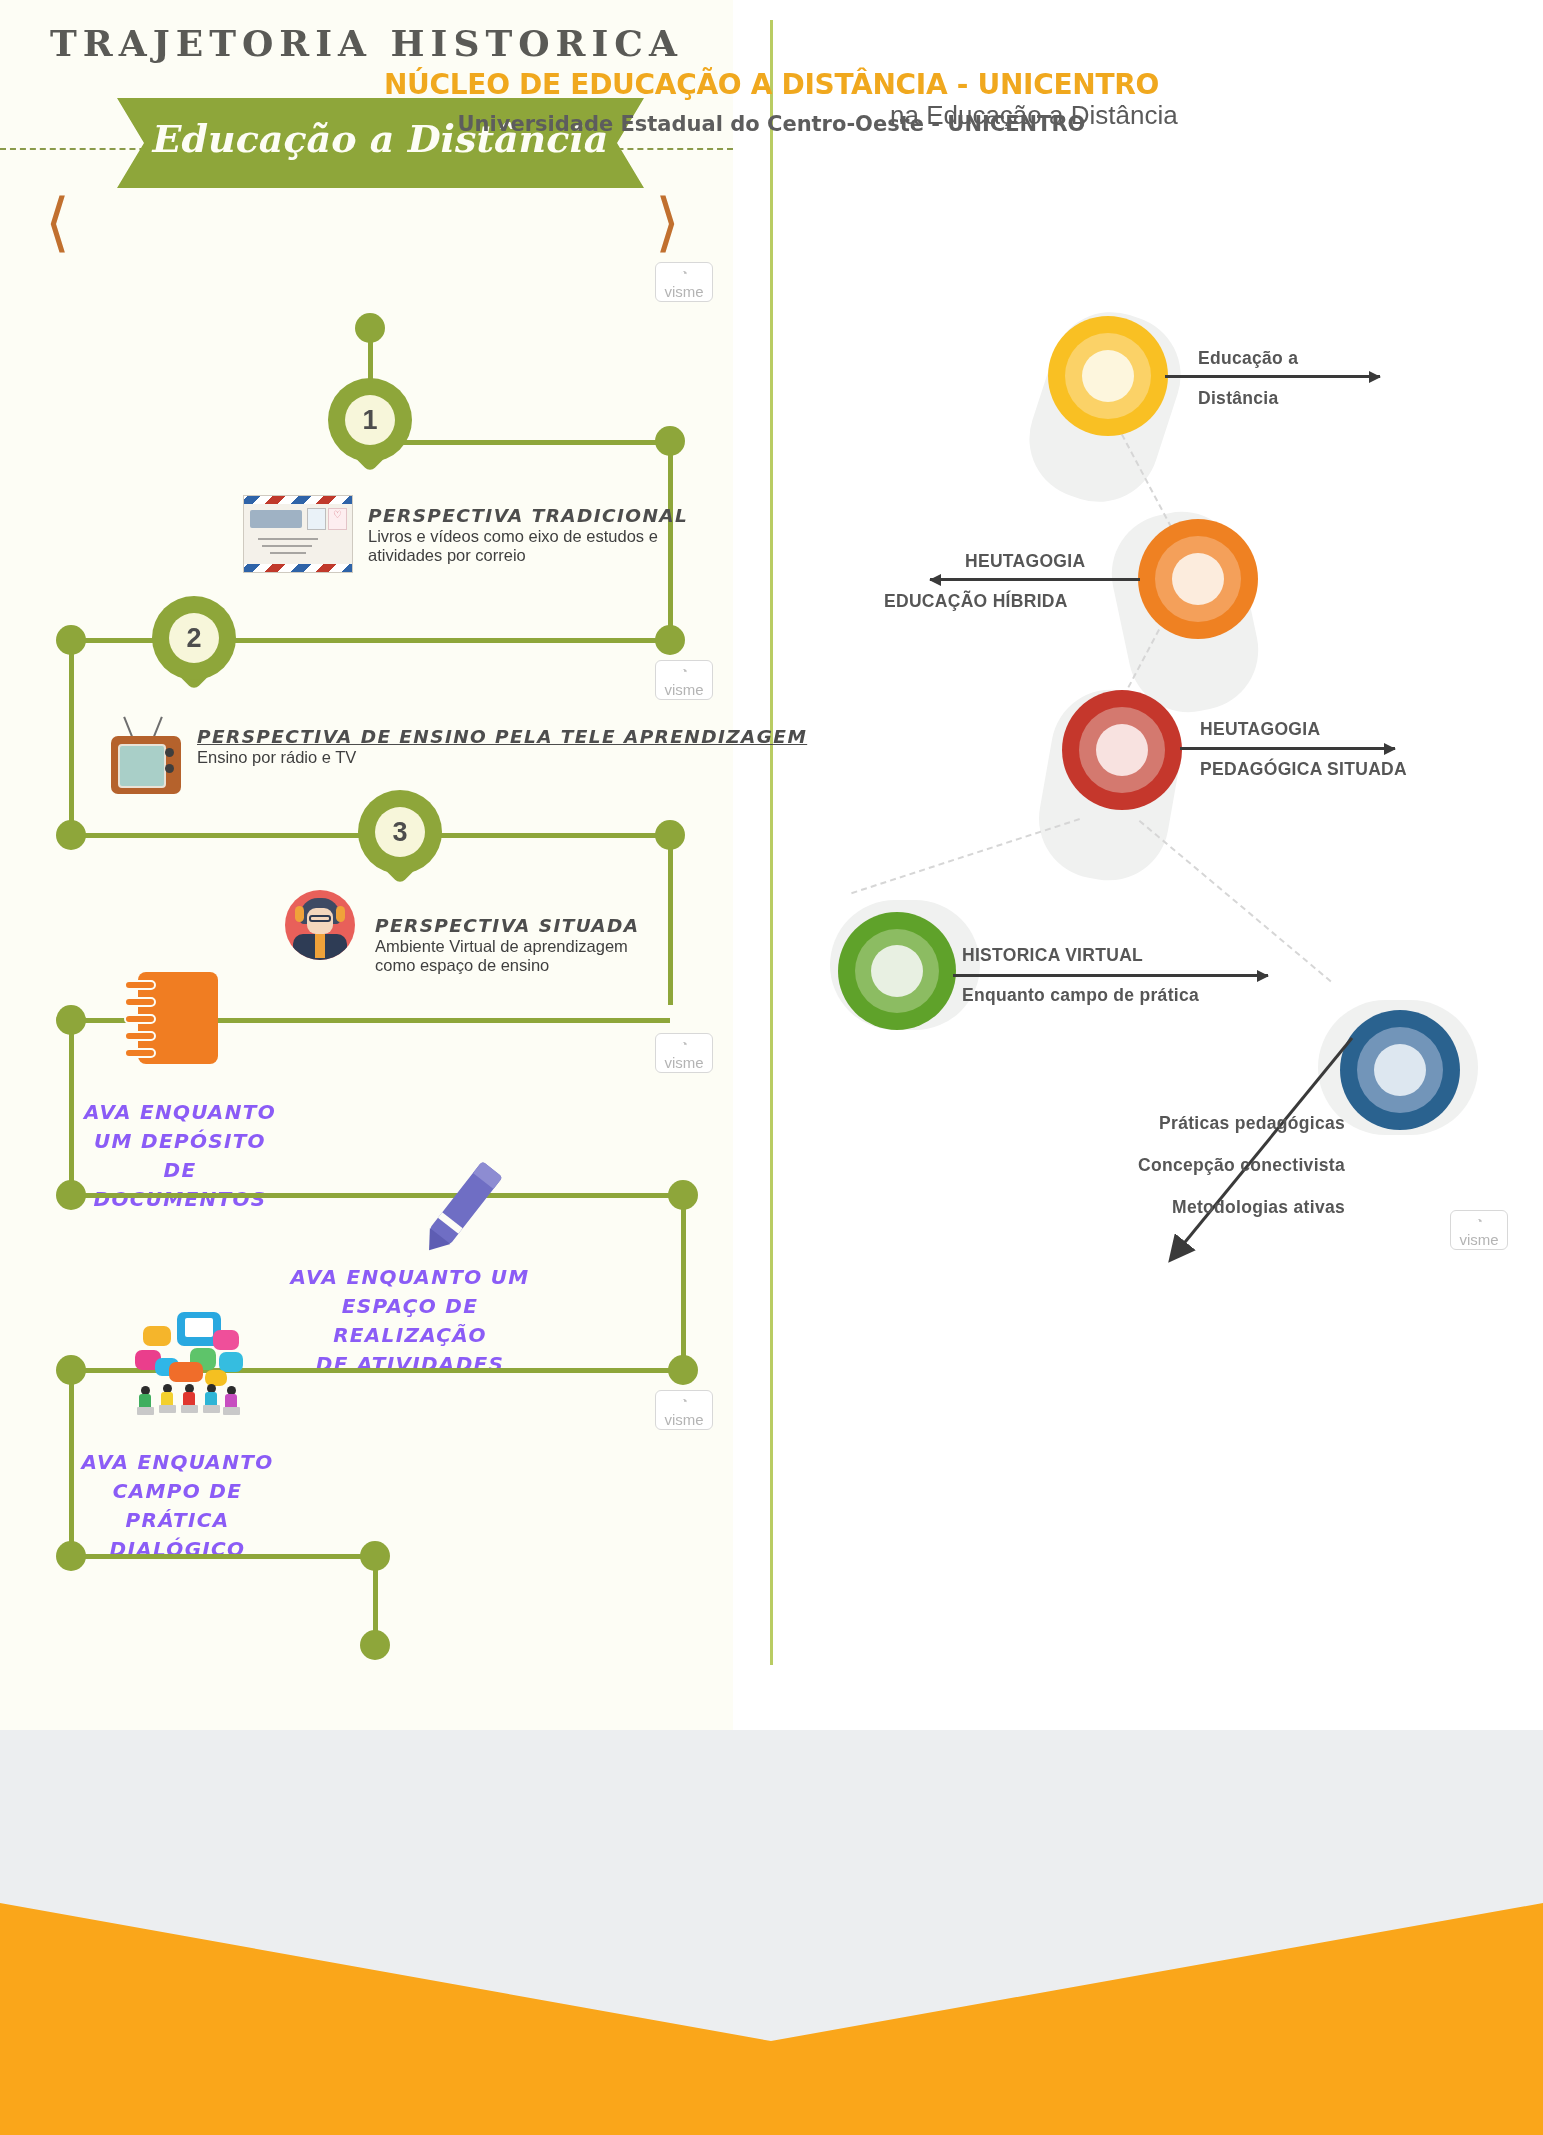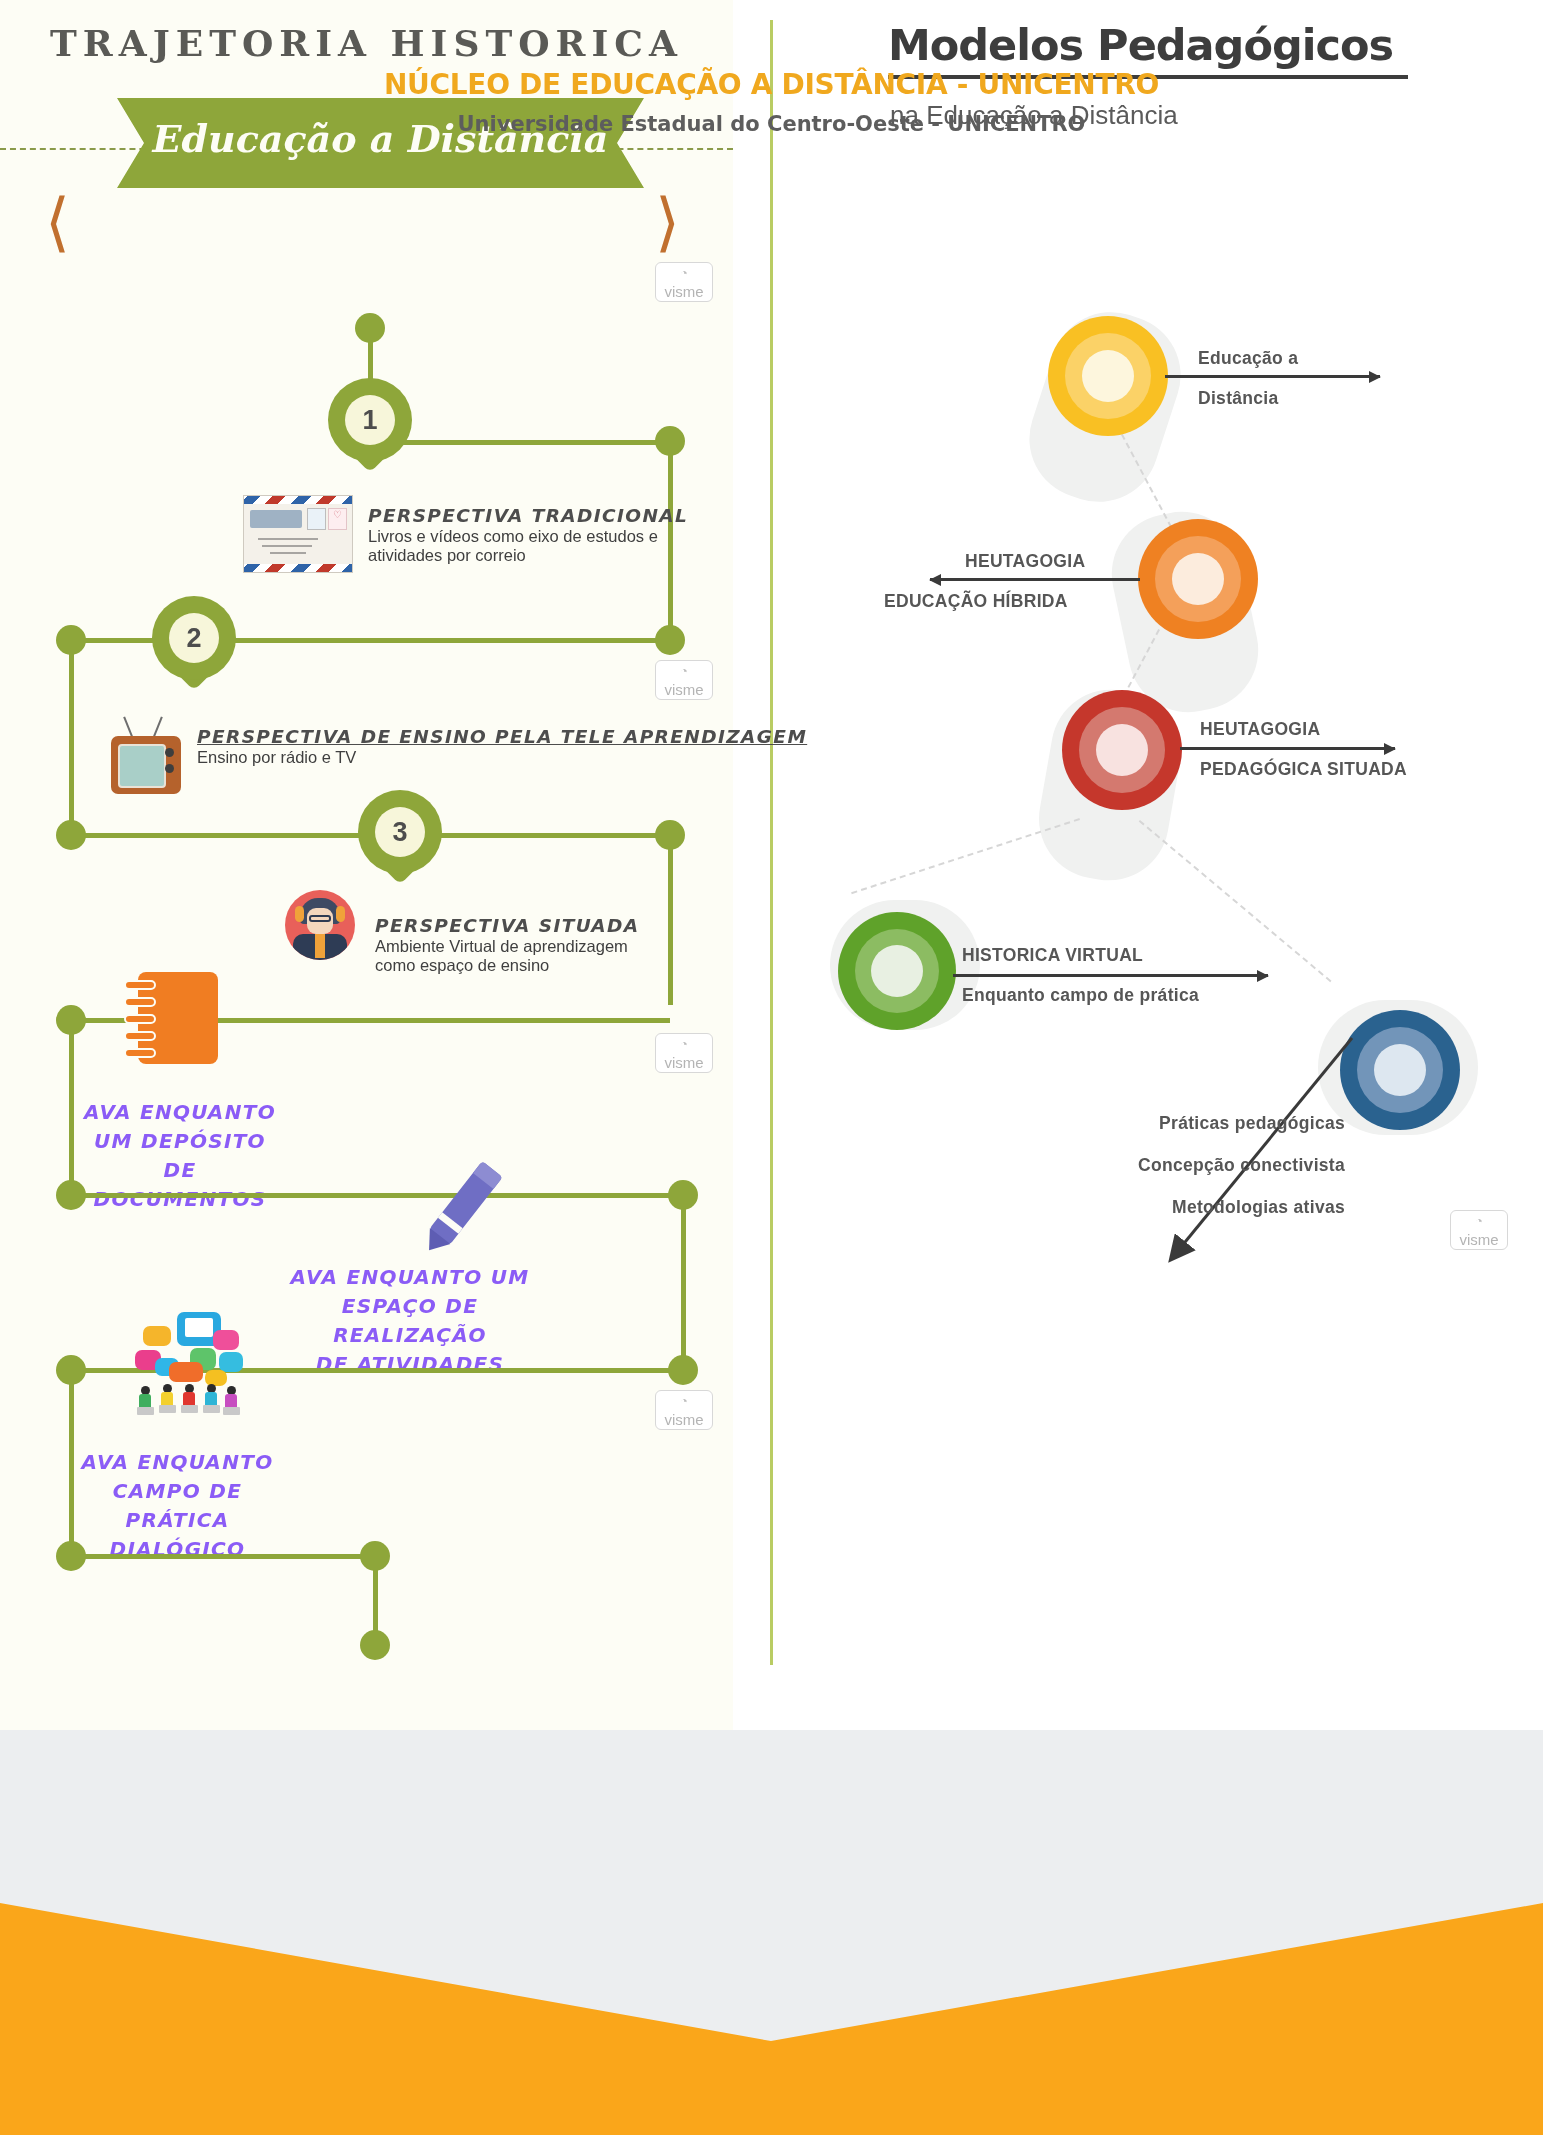--- a/index.html
+++ b/index.html
@@ -275,23 +275,20 @@
   <div class="ava-label" style="left:65px;top:1448px;width:225px;white-space:pre-line;">AVA ENQUANTO
 CAMPO DE PRÁTICA
 DIALÓGICO</div>
 
   <div class="tl-dot" style="left:56px;top:1541px;"></div>
   <div class="tl-line tl-h" style="left:70px;top:1554px;width:305px;"></div>
   <div class="tl-dot" style="left:360px;top:1541px;"></div>
   <div class="tl-line tl-v" style="left:373px;top:1554px;height:85px;"></div>
   <div class="tl-dot" style="left:360px;top:1630px;"></div>
 
-  <div style="position:absolute;left:888px;top:20px;width:520px;border-bottom:4px solid #3d3d3d;padding-bottom:5px;">
-    <span style="font-family:'DejaVu Sans',sans-serif;font-weight:700;font-size:43px;color:#3d3d3d;letter-spacing:-1px;">Modelos Pedagógicos</span>
-  </div>
   <div style="position:absolute;left:890px;top:100px;font-family:'Liberation Sans',sans-serif;font-size:26px;color:#5a5a5a;">na Educação a Distância</div>
 
   <div class="blob" style="left:1040px;top:312px;width:130px;height:190px;border-radius:60px;transform:rotate(18deg);"></div>
   <div class="blob" style="left:1120px;top:512px;width:130px;height:200px;border-radius:60px;transform:rotate(-12deg);"></div>
   <div class="blob" style="left:1045px;top:690px;width:130px;height:190px;border-radius:60px;transform:rotate(10deg);"></div>
   <div class="blob" style="left:830px;top:900px;width:150px;height:130px;border-radius:65px;"></div>
   <div class="blob" style="left:1318px;top:1000px;width:160px;height:135px;border-radius:70px;"></div>
 
   <div class="dashed" style="left:1118px;top:425px;width:175px;transform:rotate(62deg);"></div>
   <div class="dashed" style="left:1160px;top:630px;width:135px;transform:rotate(118deg);"></div>

